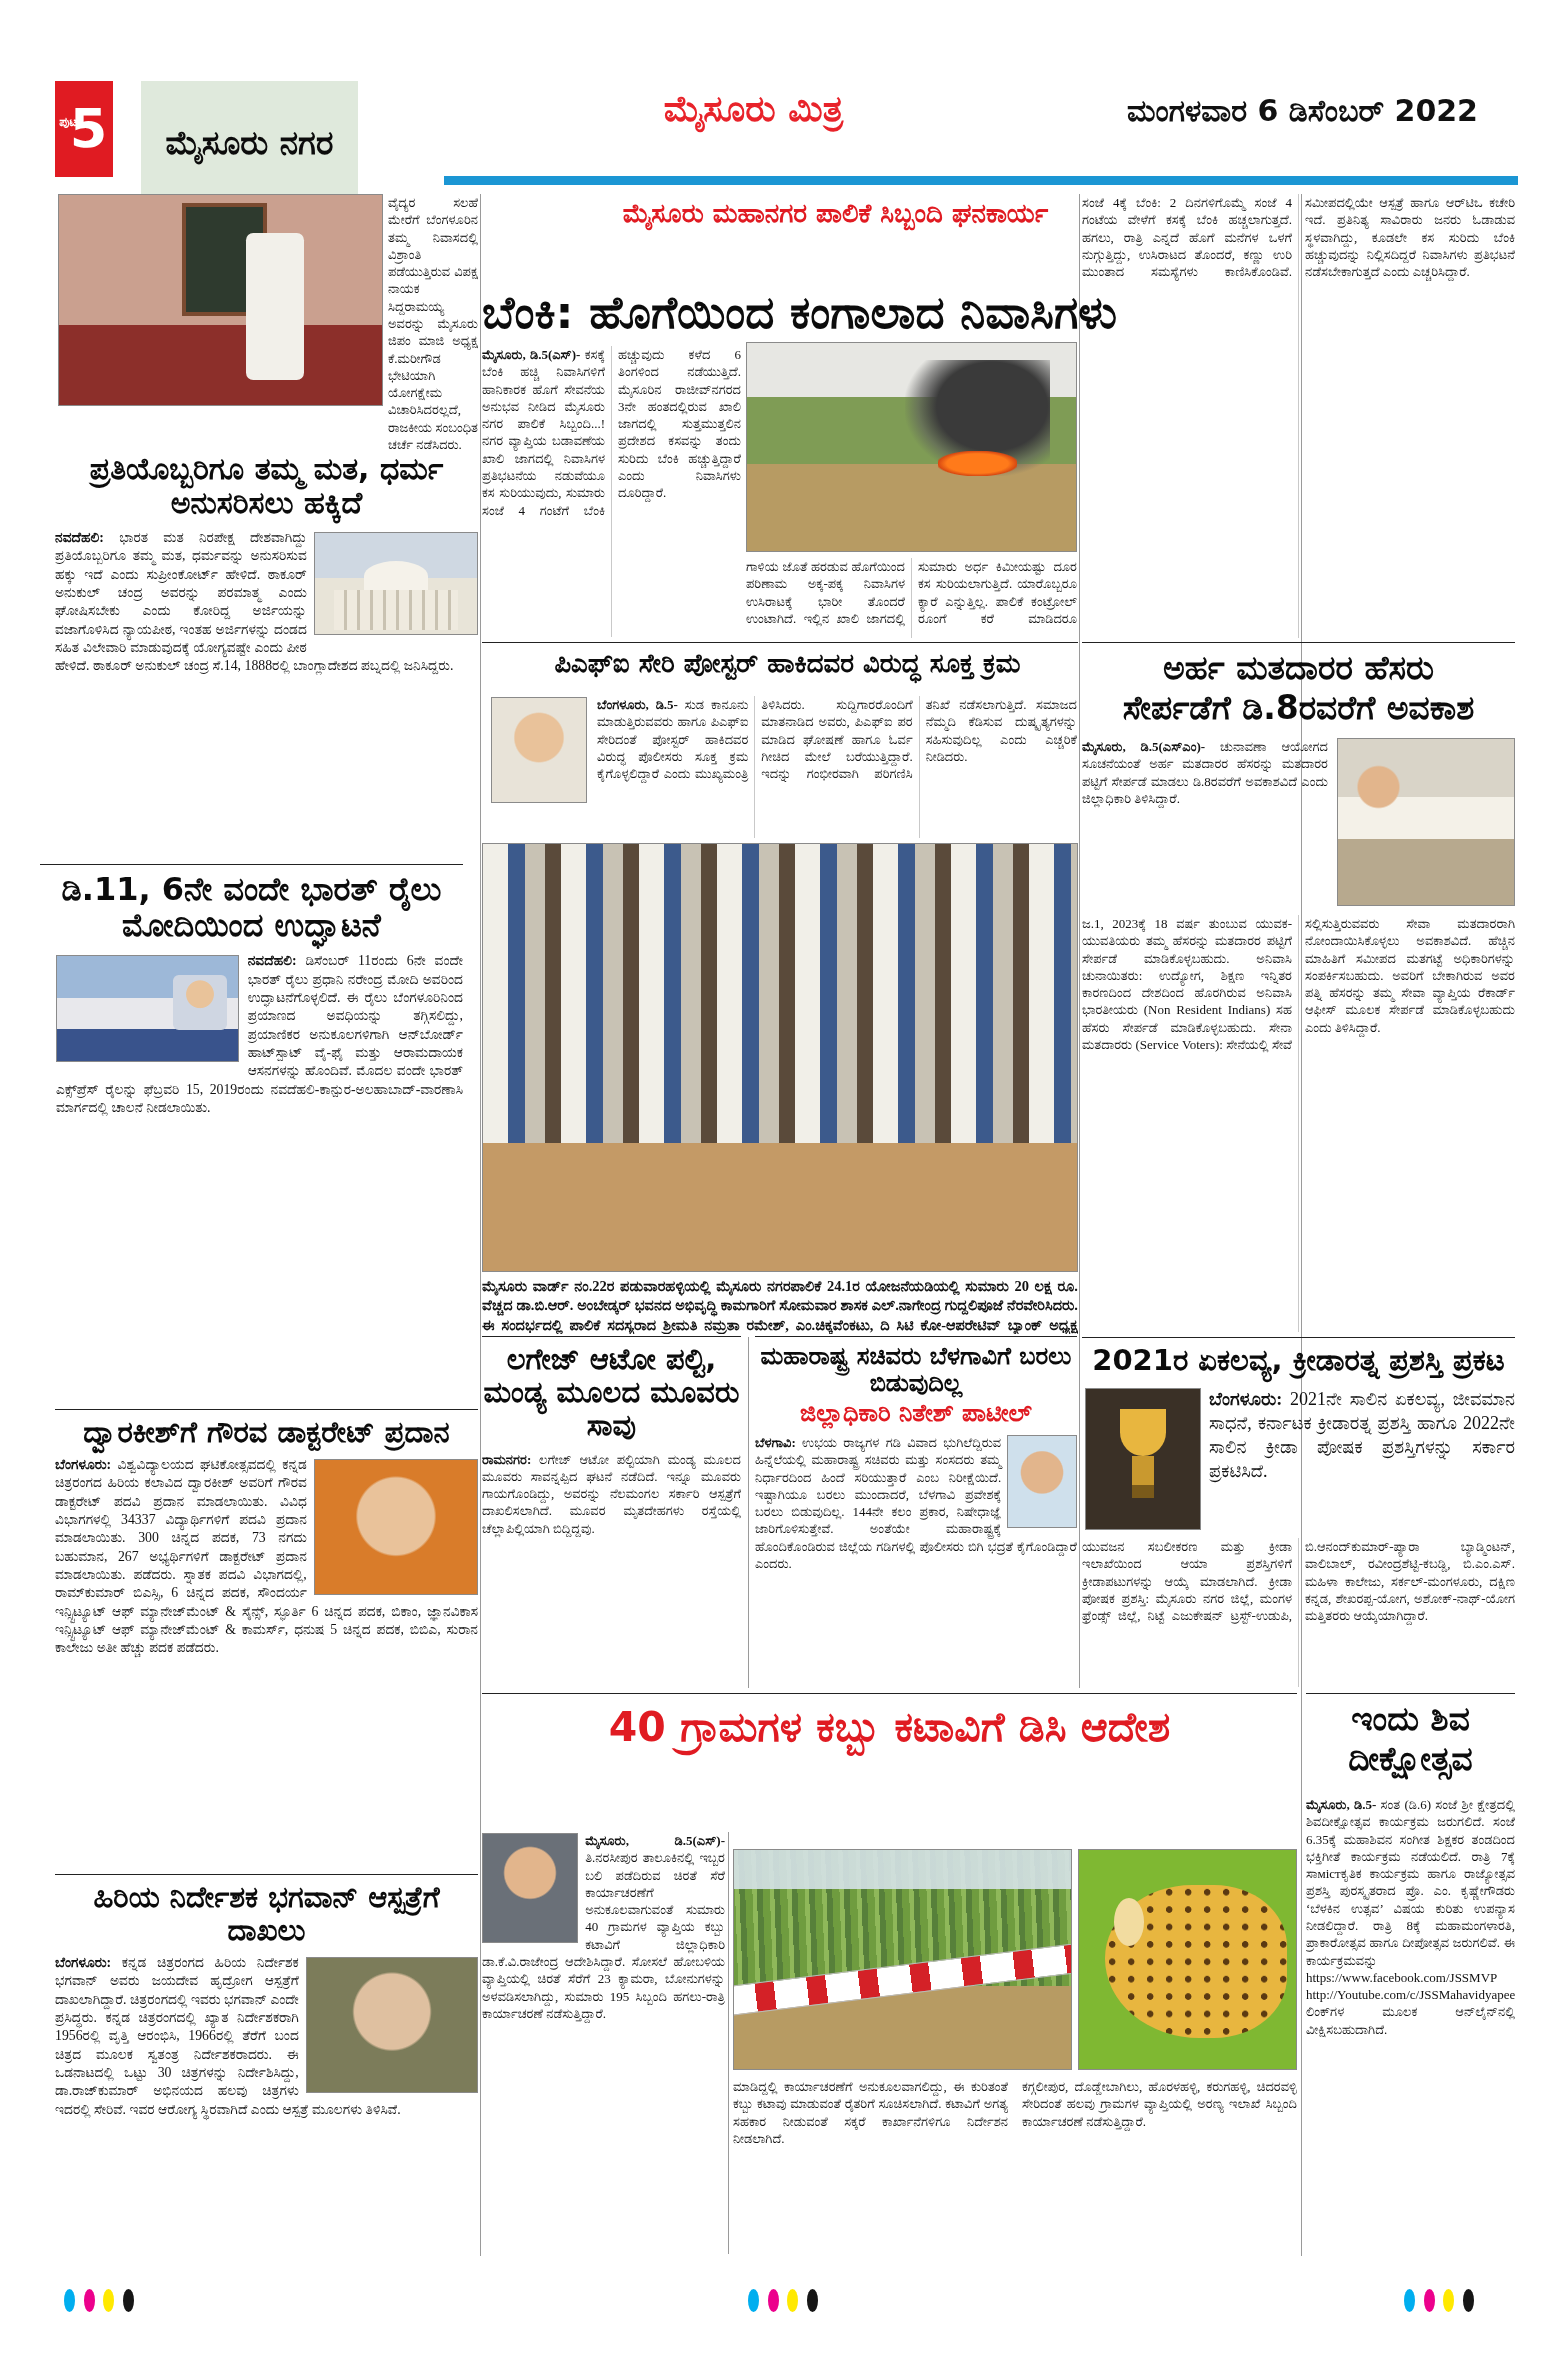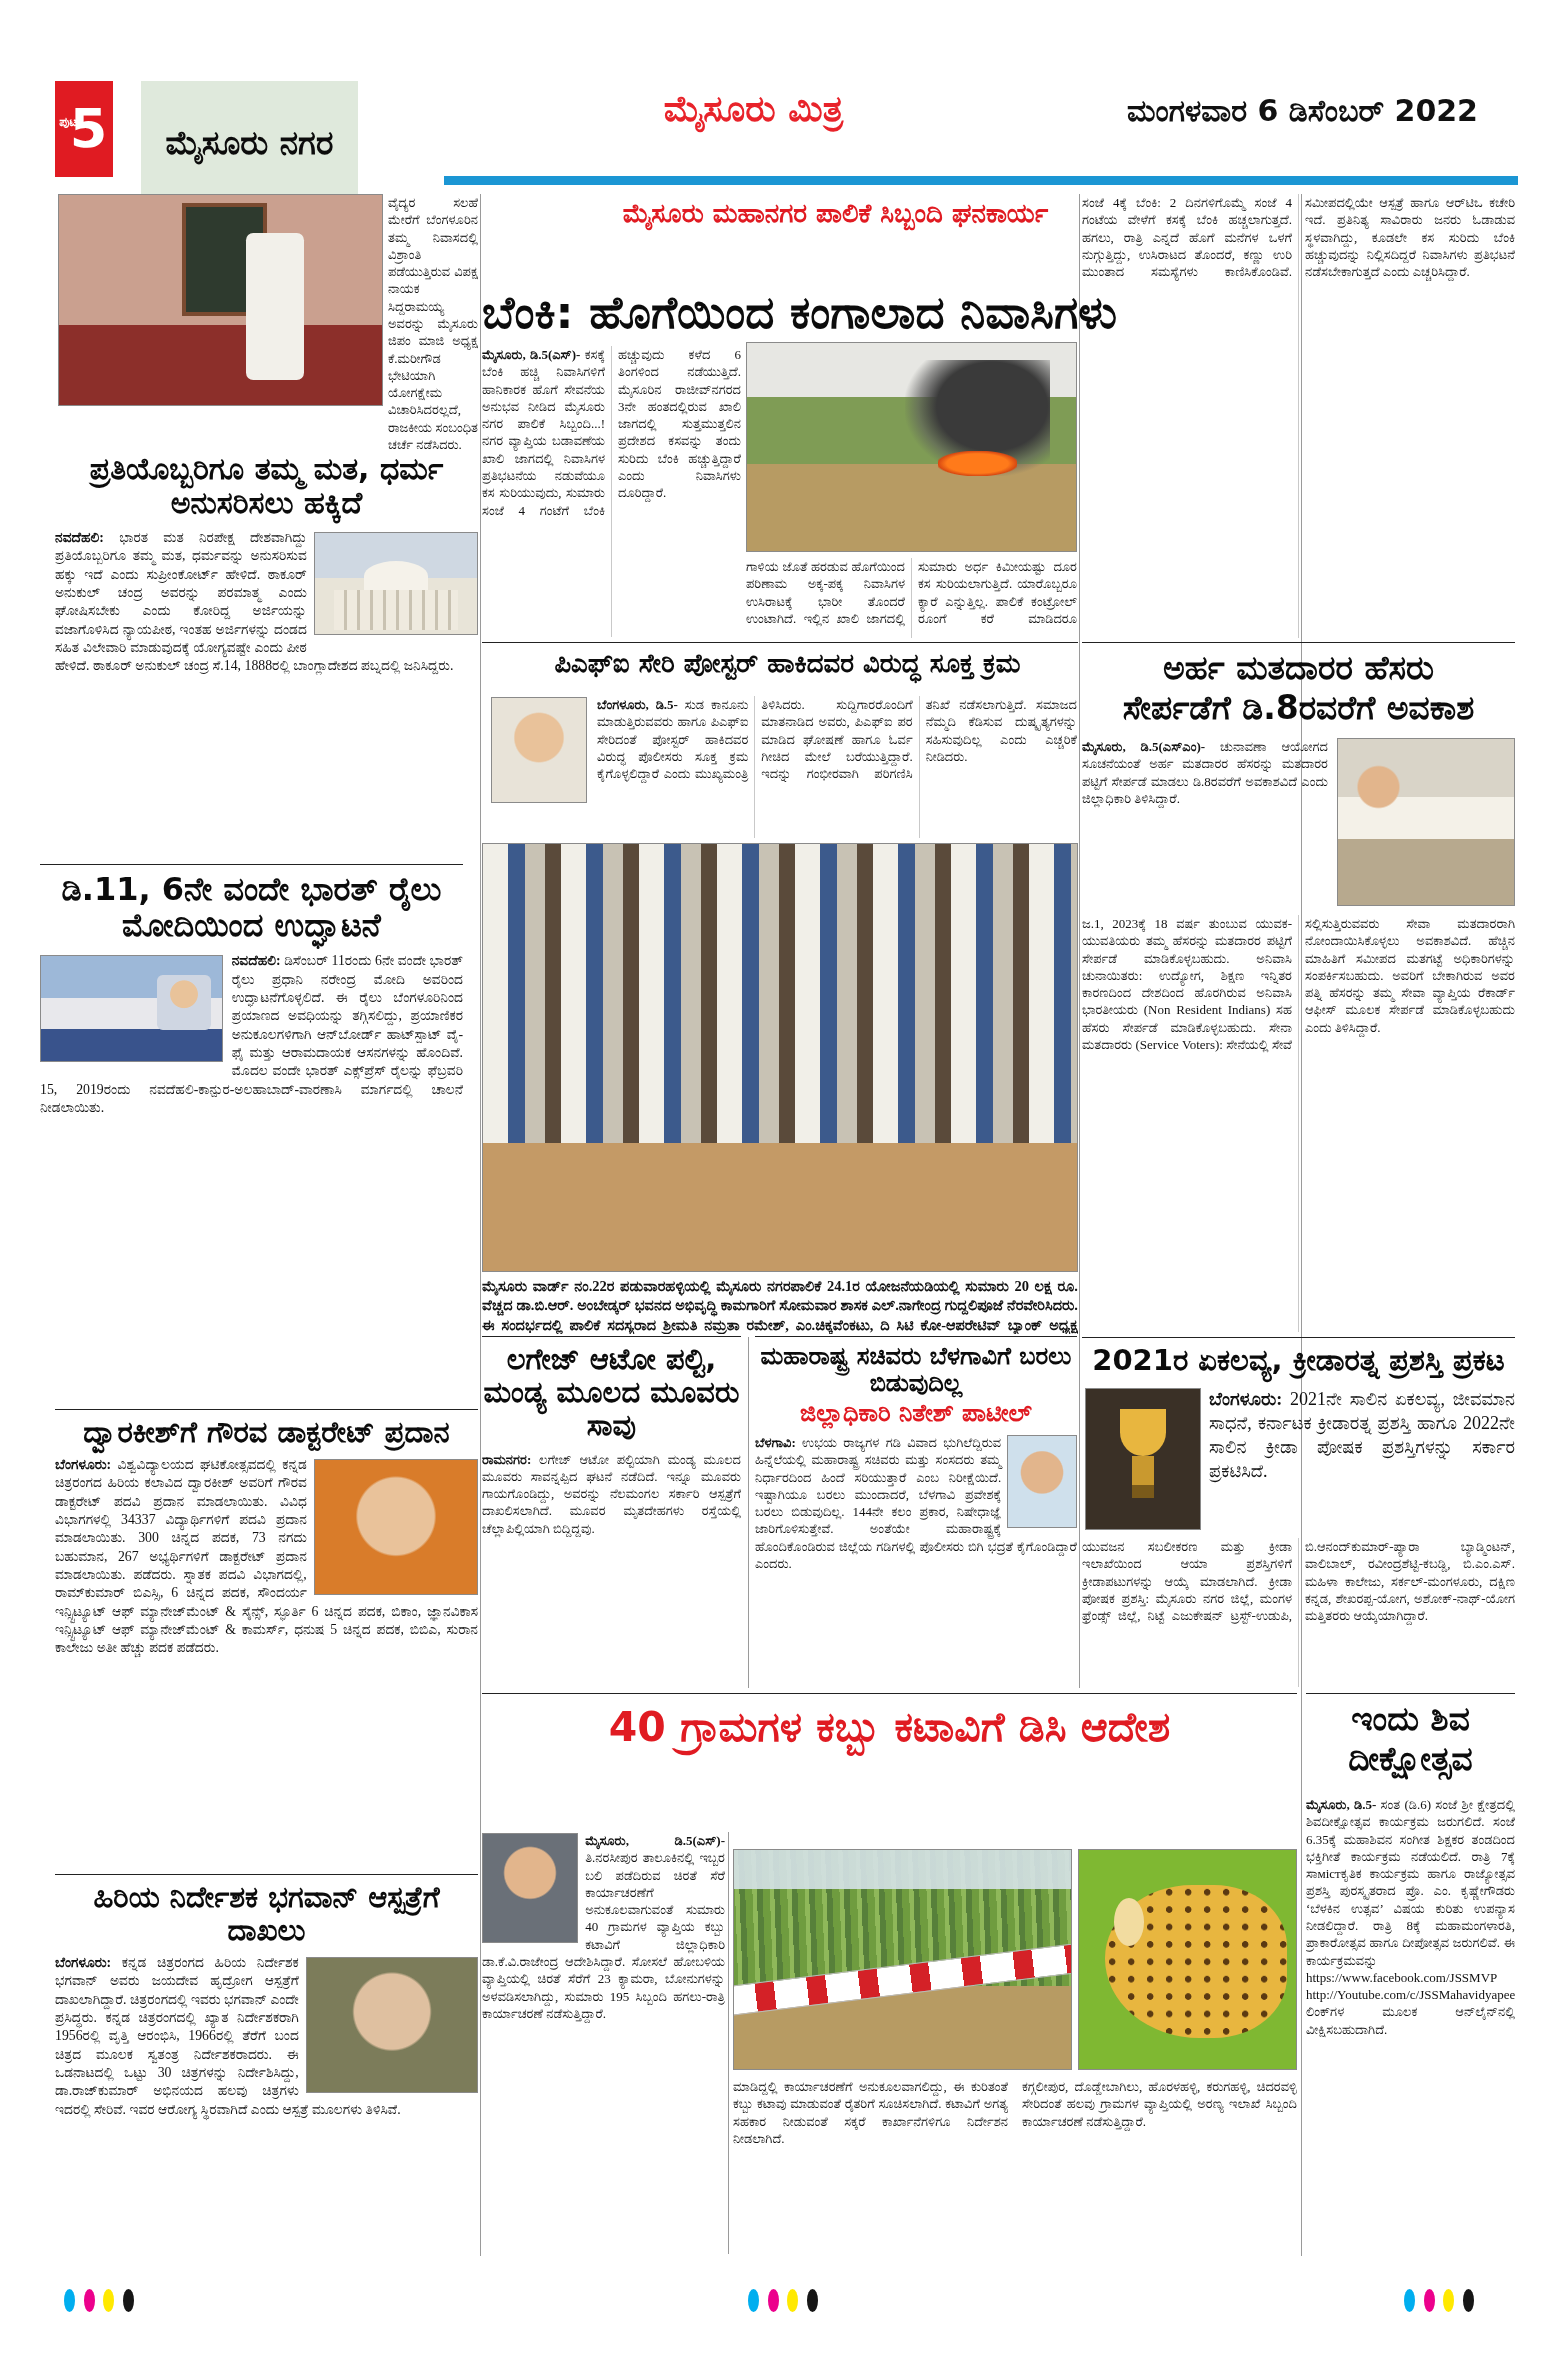--- a/index.html
+++ b/index.html
@@ -104,21 +104,21 @@
     <div class="hl" style="font-size:30px;">ಪ್ರತಿಯೊಬ್ಬರಿಗೂ ತಮ್ಮ ಮತ, ಧರ್ಮ ಅನುಸರಿಸಲು ಹಕ್ಕಿದೆ</div>
     <div class="body" style="margin-top:8.7px;height:304px;">
       <span class="abs ph ph-court" style="position:relative;float:right;width:164px;height:103px;margin:2.9px 0 4.3px 7.2px;"></span>
       <span class="dateline">ನವದೆಹಲಿ:</span>
       <span>ಭಾರತ ಮತ ನಿರಪೇಕ್ಷ ದೇಶವಾಗಿದ್ದು ಪ್ರತಿಯೊಬ್ಬರಿಗೂ ತಮ್ಮ ಮತ, ಧರ್ಮವನ್ನು ಅನುಸರಿಸುವ ಹಕ್ಕು ಇದೆ ಎಂದು ಸುಪ್ರೀಂಕೋರ್ಟ್ ಹೇಳಿದೆ. ಠಾಕೂರ್ ಅನುಕುಲ್ ಚಂದ್ರ ಅವರನ್ನು ಪರಮಾತ್ಮ ಎಂದು ಘೋಷಿಸಬೇಕು ಎಂದು ಕೋರಿದ್ದ ಅರ್ಜಿಯನ್ನು ವಜಾಗೊಳಿಸಿದ ನ್ಯಾಯಪೀಠ, ಇಂತಹ ಅರ್ಜಿಗಳನ್ನು ದಂಡದ ಸಹಿತ ವಿಲೇವಾರಿ ಮಾಡುವುದಕ್ಕೆ ಯೋಗ್ಯವಷ್ಟೇ ಎಂದು ಪೀಠ ಹೇಳಿದೆ. ಠಾಕೂರ್ ಅನುಕುಲ್ ಚಂದ್ರ ಸೆ.14, 1888ರಲ್ಲಿ ಬಾಂಗ್ಲಾದೇಶದ ಪಬ್ನದಲ್ಲಿ ಜನಿಸಿದ್ದರು.</span>
     </div>
   </div>
 
   <div class="abs rule-top" style="left:40px;top:864px;width:423px;">
     <div class="hl" style="font-size:32px;">ಡಿ.11, 6ನೇ ವಂದೇ ಭಾರತ್ ರೈಲು ಮೋದಿಯಿಂದ ಉದ್ಘಾಟನೆ</div>
-    <div class="body" style="margin-top:8.7px;height:413px;">
+    <div class="body" style="margin-top:8.7px;height:413px;margin-left:16px;">
       <span class="abs ph ph-train" style="position:relative;float:left;width:183px;height:107px;margin:2.9px 8.7px 4.3px 0;"></span>
       <span class="dateline">ನವದೆಹಲಿ:</span>
       <span>ಡಿಸೆಂಬರ್ 11ರಂದು 6ನೇ ವಂದೇ ಭಾರತ್ ರೈಲು ಪ್ರಧಾನಿ ನರೇಂದ್ರ ಮೋದಿ ಅವರಿಂದ ಉದ್ಘಾಟನೆಗೊಳ್ಳಲಿದೆ. ಈ ರೈಲು ಬೆಂಗಳೂರಿನಿಂದ ಪ್ರಯಾಣದ ಅವಧಿಯನ್ನು ತಗ್ಗಿಸಲಿದ್ದು, ಪ್ರಯಾಣಿಕರ ಅನುಕೂಲಗಳಿಗಾಗಿ ಆನ್‌ಬೋರ್ಡ್ ಹಾಟ್‌ಸ್ಪಾಟ್ ವೈ-ಫೈ ಮತ್ತು ಆರಾಮದಾಯಕ ಆಸನಗಳನ್ನು ಹೊಂದಿವೆ. ಮೊದಲ ವಂದೇ ಭಾರತ್ ಎಕ್ಸ್‌ಪ್ರೆಸ್ ರೈಲನ್ನು ಫೆಬ್ರವರಿ 15, 2019ರಂದು ನವದೆಹಲಿ-ಕಾನ್ಪುರ-ಅಲಹಾಬಾದ್-ವಾರಣಾಸಿ ಮಾರ್ಗದಲ್ಲಿ ಚಾಲನೆ ನೀಡಲಾಯಿತು.</span>
     </div>
   </div>
 
   <div class="abs rule-top" style="left:55px;top:1409px;width:423px;">
     <div class="hl" style="font-size:29px;">ದ್ವಾರಕೀಶ್‌ಗೆ ಗೌರವ ಡಾಕ್ಟರೇಟ್ ಪ್ರದಾನ</div>
     <div class="body" style="margin-top:7.2px;height:402px;">
       <span class="abs ph ph-dwk" style="position:relative;float:right;width:164px;height:136px;margin:2.9px 0 4.3px 7.2px;"></span>

